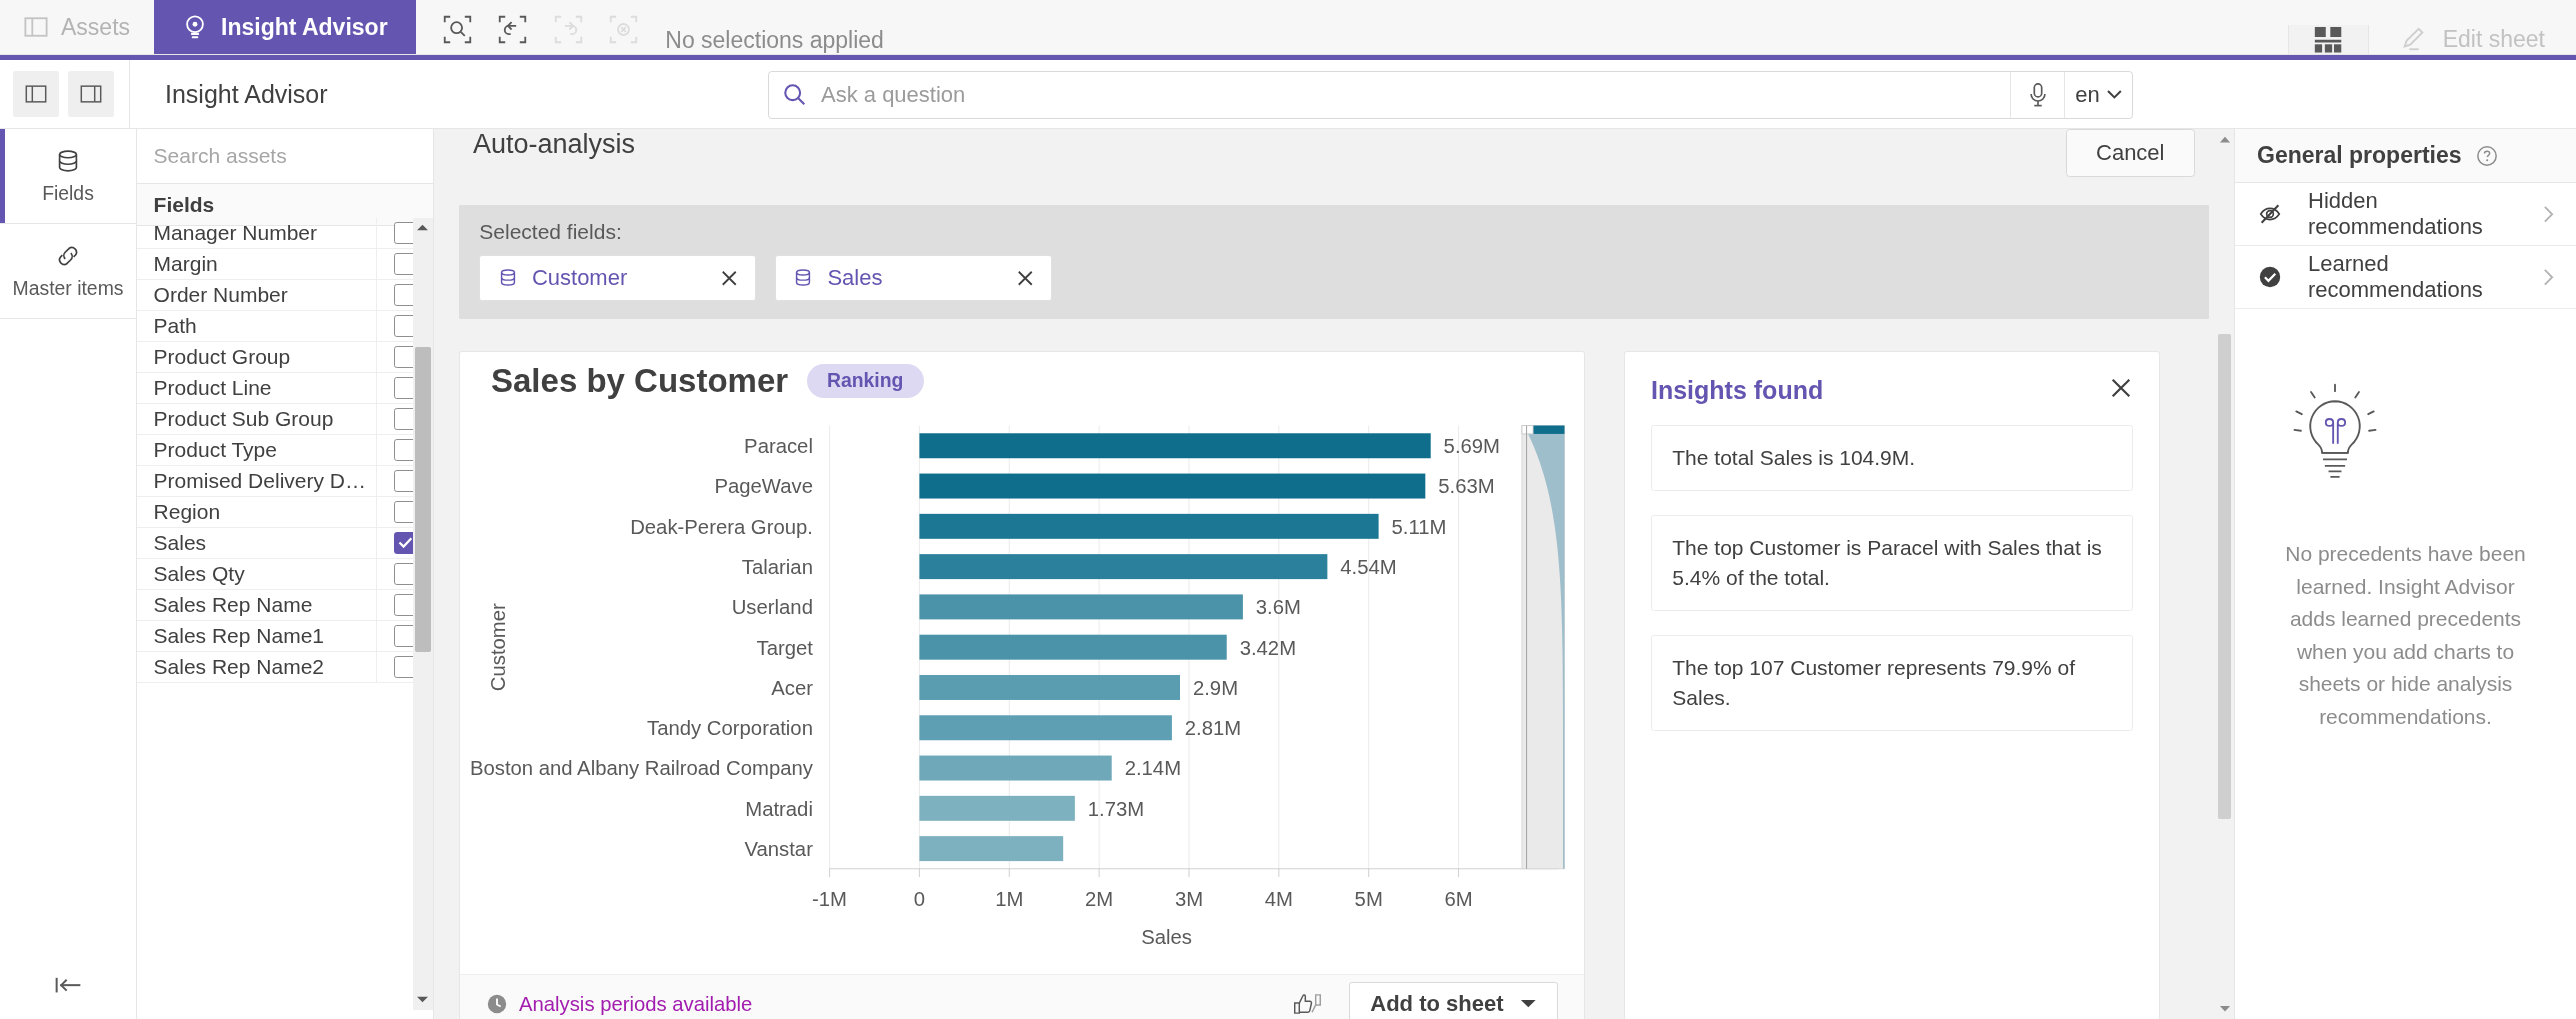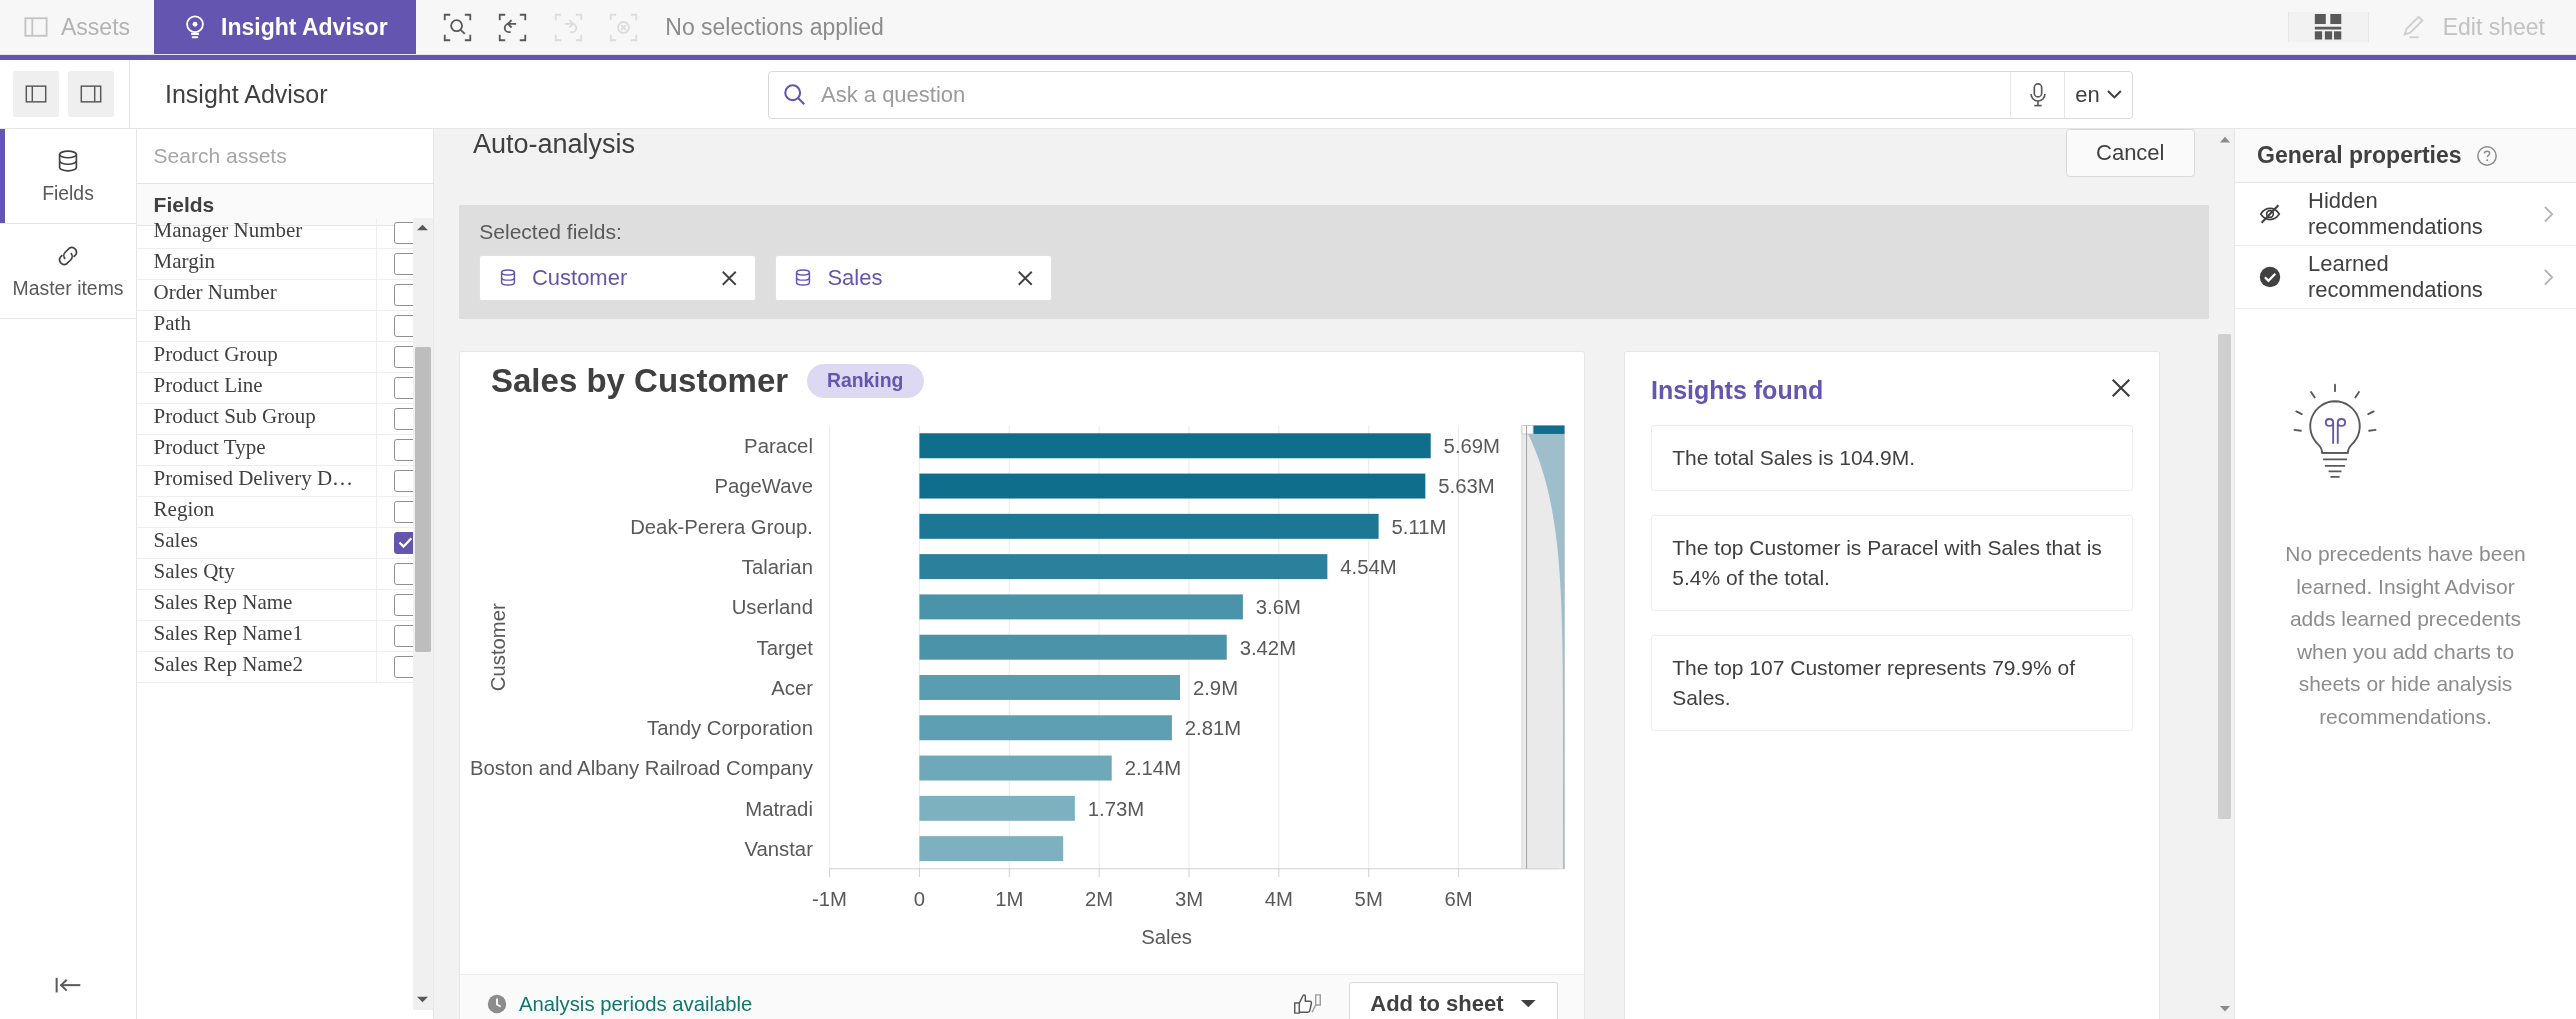--- a/index.html
+++ b/index.html
@@ -9,21 +9,21 @@
     background: #ffffff;
     overflow: hidden;
     -webkit-font-smoothing: antialiased;
   }
   .app { position: relative; width: 2576px; height: 1019px; }
 
   
   .topbar {
     position: absolute; top: 0; left: 0; width: 2576px; height: 55px;
     background: #f7f7f7; border-bottom: 0.9px solid #e6e6e6;
-    display: flex; align-items: center;
+    display: flex; align-items: flex-end;
   }
   .tb-item {
     display: flex; align-items: center; gap: 13px;
     padding: 0 24px; height: 100%;
     font-size: 23px; color: #b3b3b3;
   }
   .tb-assets { color: #b3b3b3; }
   .tb-insight {
     background: #6455b1; color: #ffffff; font-weight: 600;
     padding: 0 28px;
@@ -122,22 +122,22 @@
     color: #404040; font-family: "Liberation Sans", sans-serif;
   }
   .assets-search input::placeholder { color: #a6a6a6; }
   .assets-hdr {
     height: 42px; display: flex; align-items: center; padding: 0 16.6px;
     font-size: 21px; color: #404040; font-weight: 600;
     background: #fafafa; border-bottom: 0.9px solid #e6e6e6;
   }
   .field-list { position: relative; height: 792px; }
   .field-row {
-    height: 31px; display: flex; align-items: flex-start;
-    border-bottom: 0.9px solid #eeeeee; padding-left: 16.6px; font-family: Liberation Serif, serif;
+    height: 31px; display: flex; align-items: center;
+    border-bottom: 0.9px solid #eeeeee; padding-left: 16.6px;
   }
   .field-name {
     flex: 1; font-size: 21px; color: #404040;
     white-space: nowrap; overflow: hidden; text-overflow: ellipsis;
     padding-right: 7.4px;
   }
   .field-cb-cell {
     width: 57px; height: 100%; display: flex; align-items: center; justify-content: center;
     border-left: 0.9px solid #eeeeee;
   }
@@ -203,21 +203,21 @@
   .chart-title { font-size: 33px; color: #404040; font-weight: 600; }
   .badge {
     background: #ded9f2; color: #6455b1; border-radius: 18.5px;
     padding: 5.5px 20.3px; font-size: 19.4px; font-weight: 600;
   }
   .chart-body { flex: 1; position: relative; }
   .chart-foot {
     height: 59px; background: #fafafa; border-top: 0.9px solid #eeeeee;
     display: flex; align-items: center; padding: 0 26px; gap: 16.6px;
   }
-  .foot-note { font-size: 20.3px; color: #0f766e; display: flex; align-items: center; gap: 11px; }
+  .foot-note { font-size: 20.3px; color: #a21caf; display: flex; align-items: center; gap: 11px; }
   .foot-right { margin-left: auto; display: flex; align-items: center; gap: 26px; }
   .addsheet {
     border: 0.9px solid #d9d9d9; background: #fff; border-radius: 2.8px;
     height: 44px; display: flex; align-items: center; gap: 16.6px;
     padding: 0 20.3px; font-size: 22px; color: #404040; font-weight: 600;
     cursor: pointer;
   }
 
   
   .insights-card {

